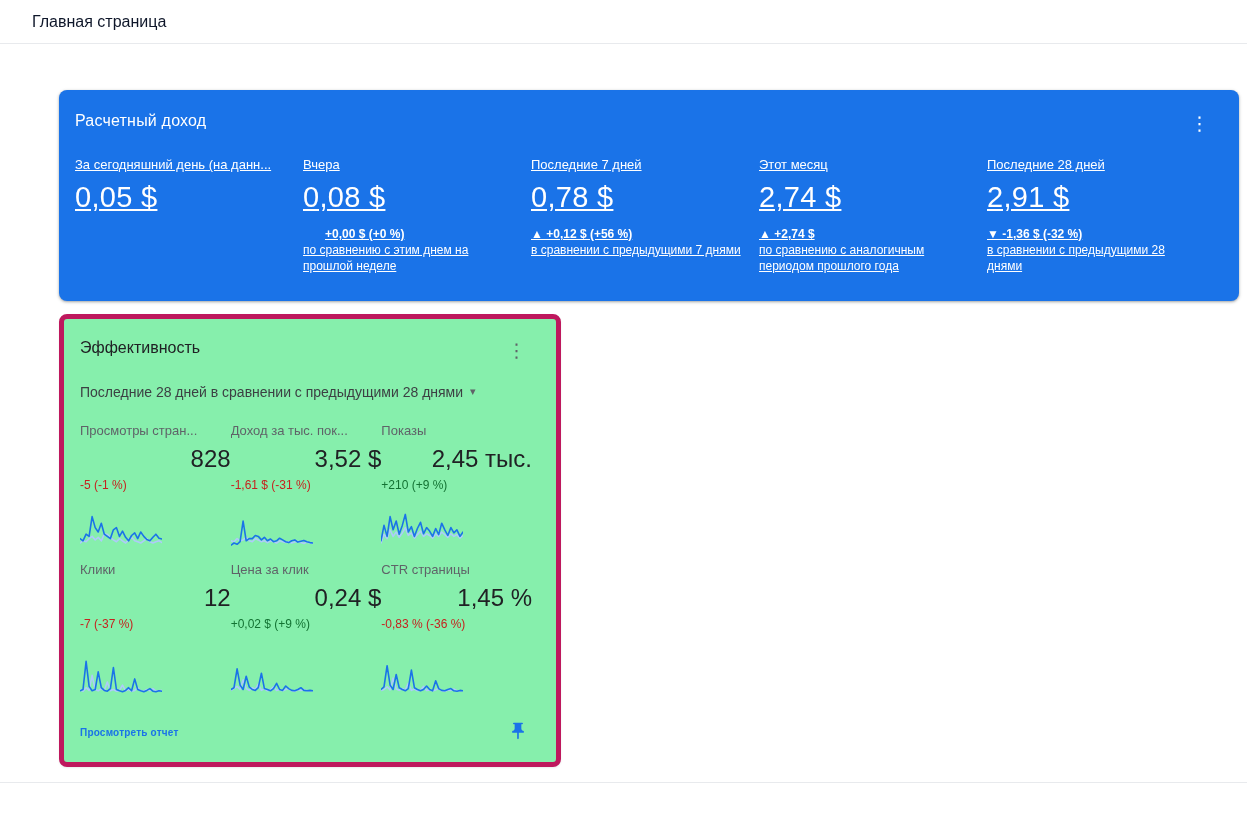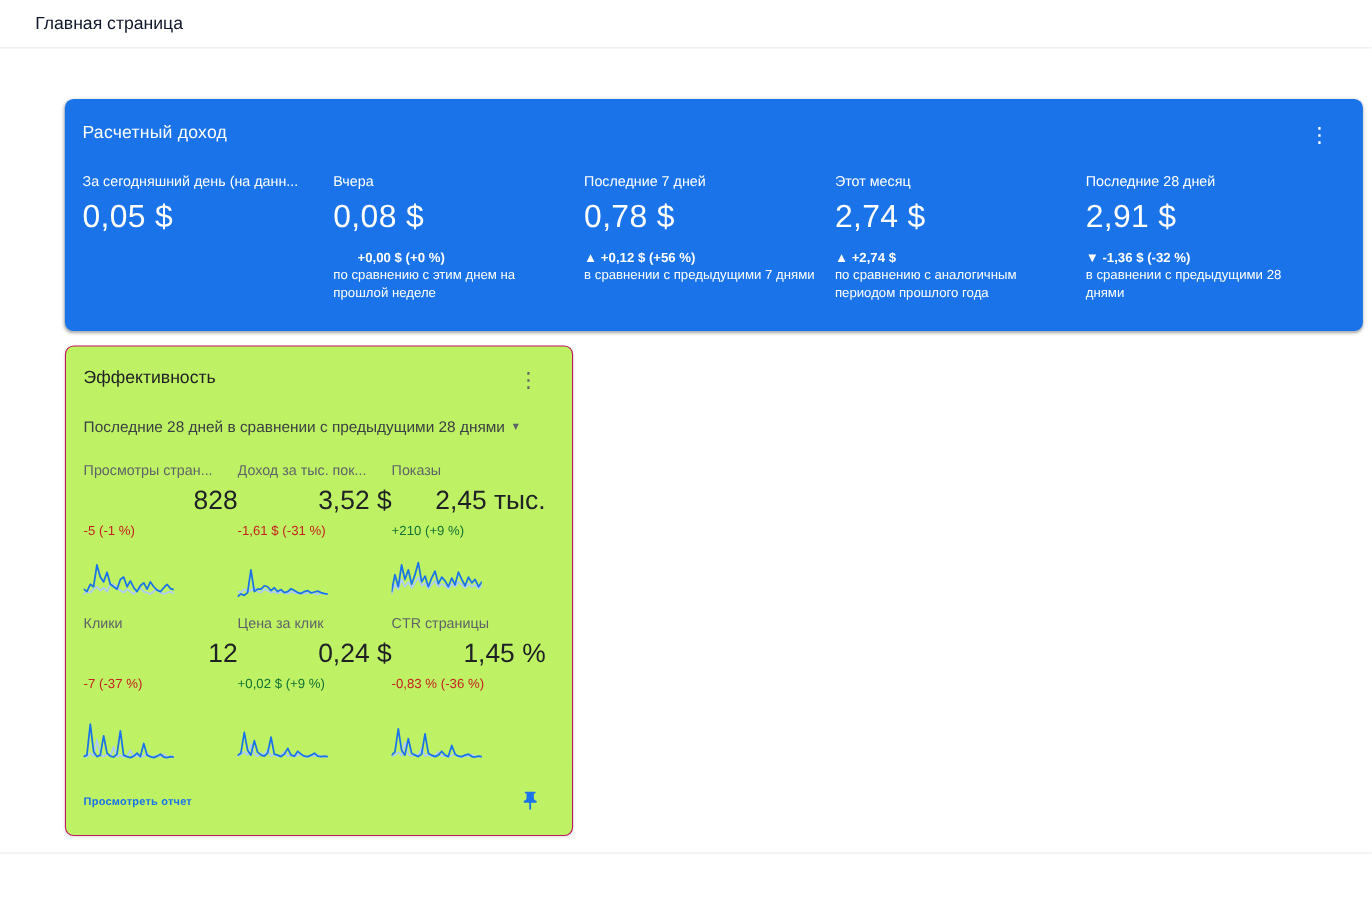--- a/index.html
+++ b/index.html
@@ -25,31 +25,31 @@
   }
   .earnings-header { display: flex; justify-content: space-between; align-items: flex-start; }
   .earnings-title { font-size: 16px; font-weight: 500; letter-spacing: .2px; }
   .kebab {
     background: none; border: none; cursor: pointer; line-height: 1;
     font-size: 19px; padding: 2px 6px; border-radius: 50%;
   }
   .kebab.white { color: #fff; }
   .kebab.gray { color: #5f6368; }
   .earnings-columns { display: flex; margin-top: 22px; }
-  .earn-col { flex: 1; min-width: 0; padding-right: 12px; }
+  .earn-col { flex: 1; min-width: 0; padding-right: 12px; text-decoration: underline; }
   .earn-label { font-size: 13px; white-space: nowrap; overflow: hidden; }
   .earn-value { font-size: 29px; font-weight: 400; margin-top: 9px; letter-spacing: .3px; }
   .earn-delta { font-size: 12px; font-weight: 600; margin-top: 13px; min-height: 14px; }
   .earn-col:nth-child(2) .earn-delta { padding-left: 22px; }
   .earn-note { font-size: 12px; line-height: 1.32; margin-top: 2px; max-width: 210px; }
 
   
   .perf-card {
-    width: 462px; margin-top: 13px; background: #bef264;
-    border: 1px solid #be185d; border-radius: 8px;
+    width: 502px; margin-top: 13px; background: #86efac;
+    border: 5px solid #be185d; border-radius: 8px;
     padding: 20px 24px 16px 16px;
     box-shadow: 0 1px 2px rgba(60,64,67,.1);
   }
   .perf-header { display: flex; justify-content: space-between; align-items: flex-start; }
   .perf-title { font-size: 16px; font-weight: 500; color: #202124; }
   .period-selector {
     margin-top: 22px; font-size: 14px; color: #3c4043;
     display: inline-flex; align-items: center; gap: 7px; cursor: pointer;
   }
   .caret { font-size: 11px; color: #5f6368; }

